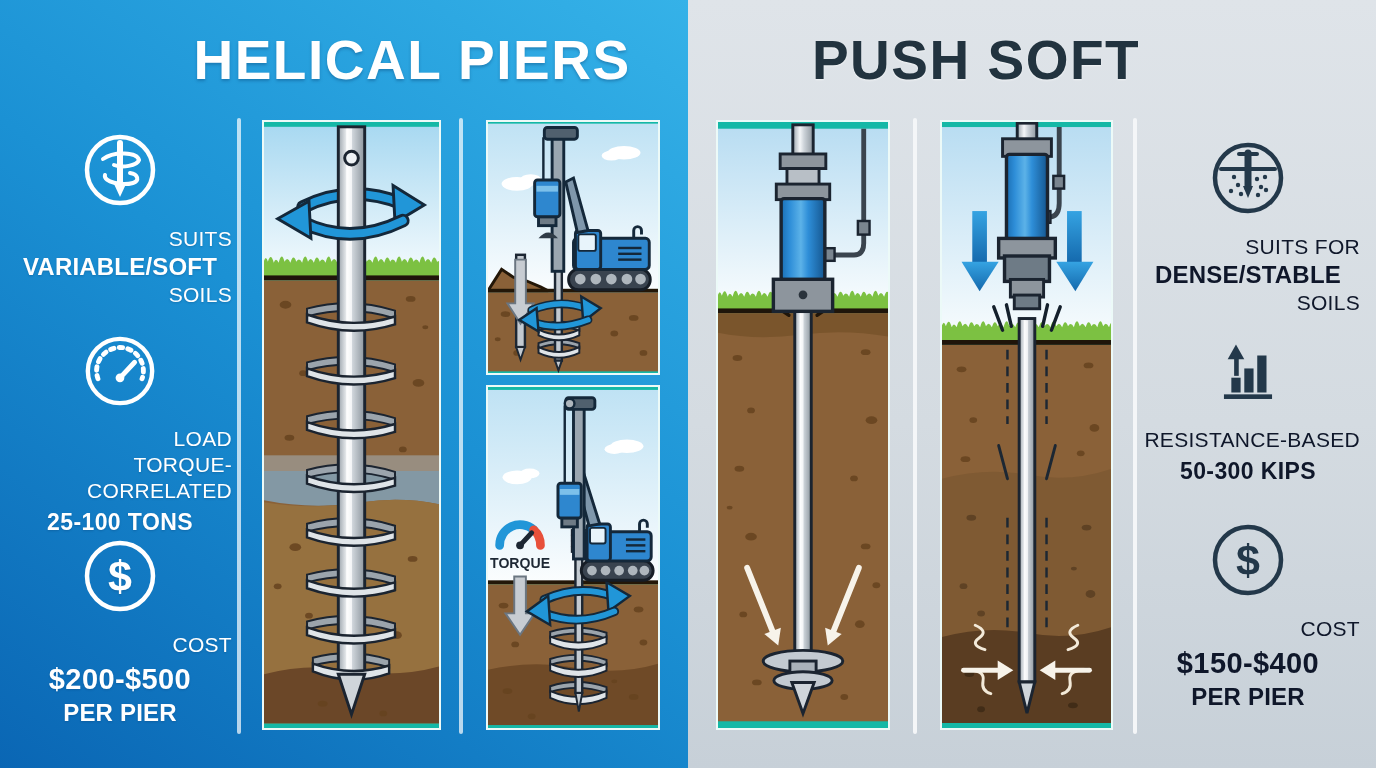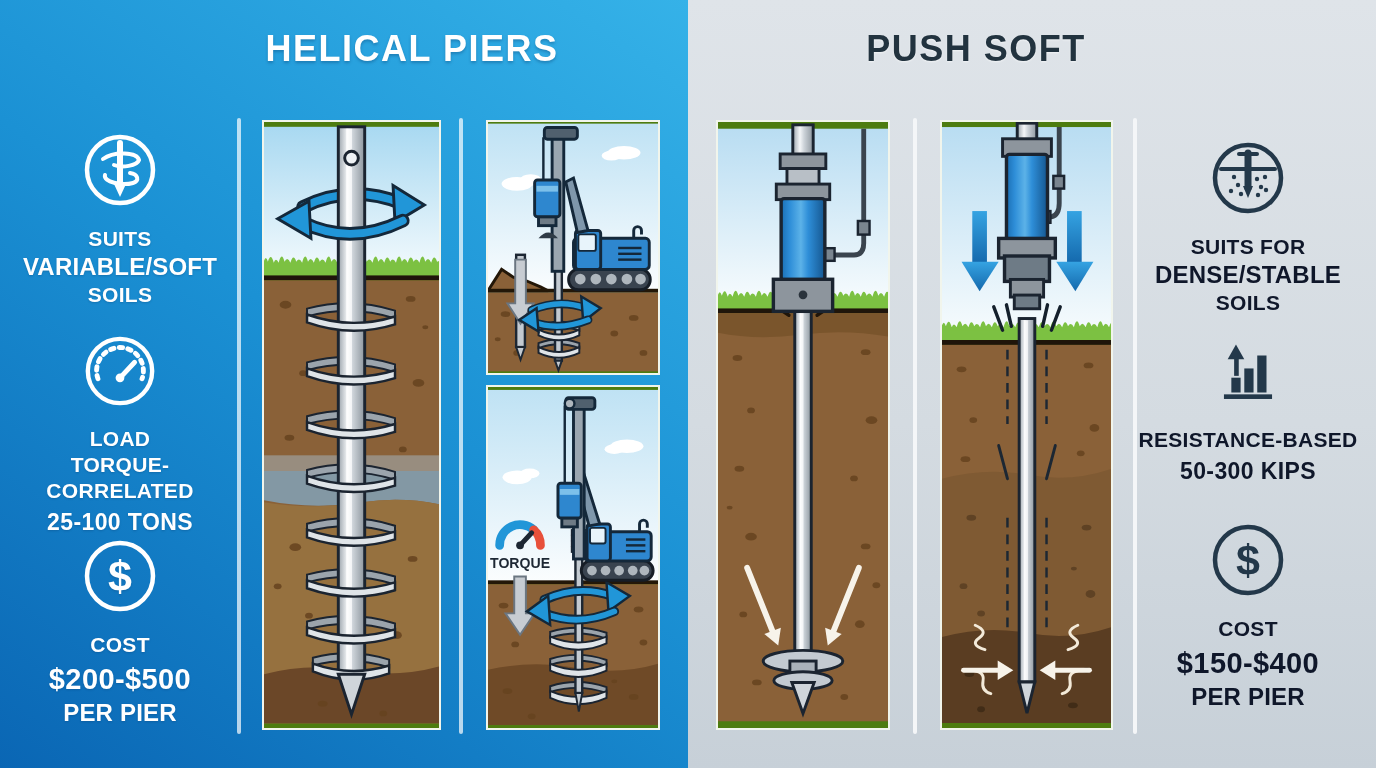--- a/index.html
+++ b/index.html
@@ -1,36 +1,36 @@
 <!DOCTYPE html>
 <html><head>
 <meta charset="utf-8">
 <style>
   html,body{margin:0;padding:0;background:#888;}
   .stage{position:relative;width:1376px;height:768px;overflow:hidden;
          font-family:"Liberation Sans",sans-serif;-webkit-font-smoothing:antialiased;}
   .half{position:absolute;top:0;height:768px;width:688px;}
   .half-left{left:0;background:linear-gradient(215deg,#35b2e8 0%,#1b91d4 48%,#0a66b4 100%);}
   .half-right{left:688px;background:linear-gradient(180deg,#dfe4e9 0%,#d4dbe1 55%,#c7d0d8 100%);}
-  .title{position:absolute;top:28px;font-size:36px;font-weight:800;letter-spacing:1.5px;
+  .title{position:absolute;top:28px;font-size:55px;font-weight:800;letter-spacing:1.5px;
          text-align:center;white-space:nowrap;}
   .title-left{left:0;width:688px;transform:translateX(68px);color:#ffffff;
               text-shadow:0 2px 3px rgba(10,60,110,.35);}
   .title-right{left:688px;width:688px;transform:translateX(-56px);color:#22333f;
                text-shadow:0 1px 2px rgba(255,255,255,.6);}
   .vdiv{position:absolute;top:118px;height:616px;width:4px;border-radius:2px;}
   .vdiv-blue{background:rgba(255,255,255,.7);}
   .vdiv-gray{background:#f4f6f8;}
   .panel{position:absolute;box-sizing:border-box;border:2px solid rgba(255,255,255,.92);
-         background:#4d7c0f;}
+         background:#14b8a6;}
   .panel svg{display:block;width:100%;height:100%;}
   .feat{position:absolute;width:224px;text-align:center;}
   .feat-icon{display:block;margin:0 auto;}
   .feat .lines{margin-top:16px;line-height:1.24;}
-  .t-sm{font-size:21px;font-weight:700;letter-spacing:.3px;}
+  .t-sm{font-size:21px;font-weight:400;letter-spacing:.3px;text-align:right;}
   .t-md{font-size:24px;font-weight:800;letter-spacing:.2px;}
   .t-big{font-size:23px;font-weight:800;letter-spacing:.4px;margin-top:4px;}
   .t-huge{font-size:29px;font-weight:800;letter-spacing:.4px;margin-top:4px;}
   .white{color:#ffffff;text-shadow:0 1px 2px rgba(10,60,110,.3);}
   .navy{color:#0f172a;}
 </style>
 </head>
 <body>
 
 <div class="stage">

